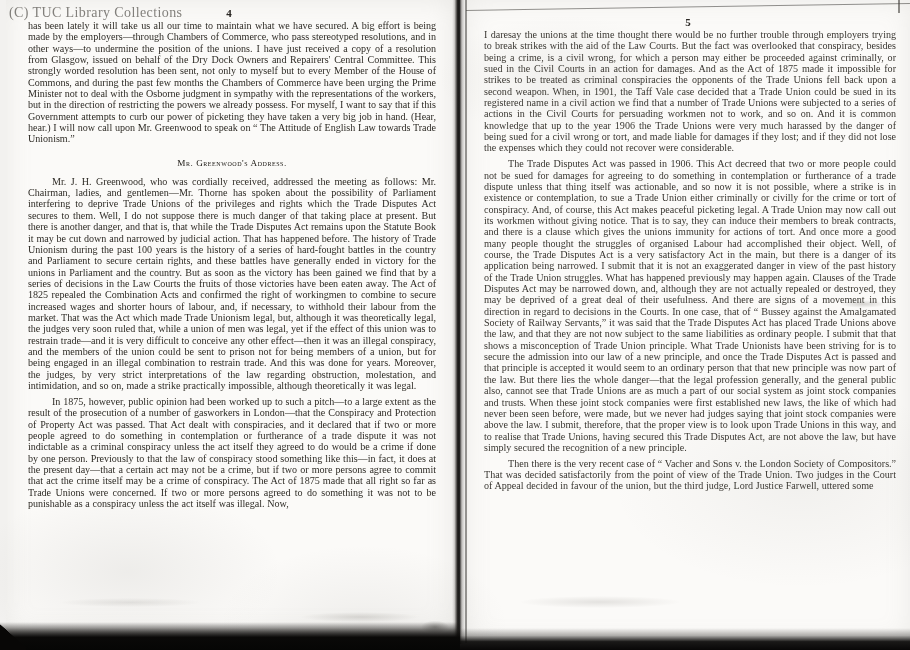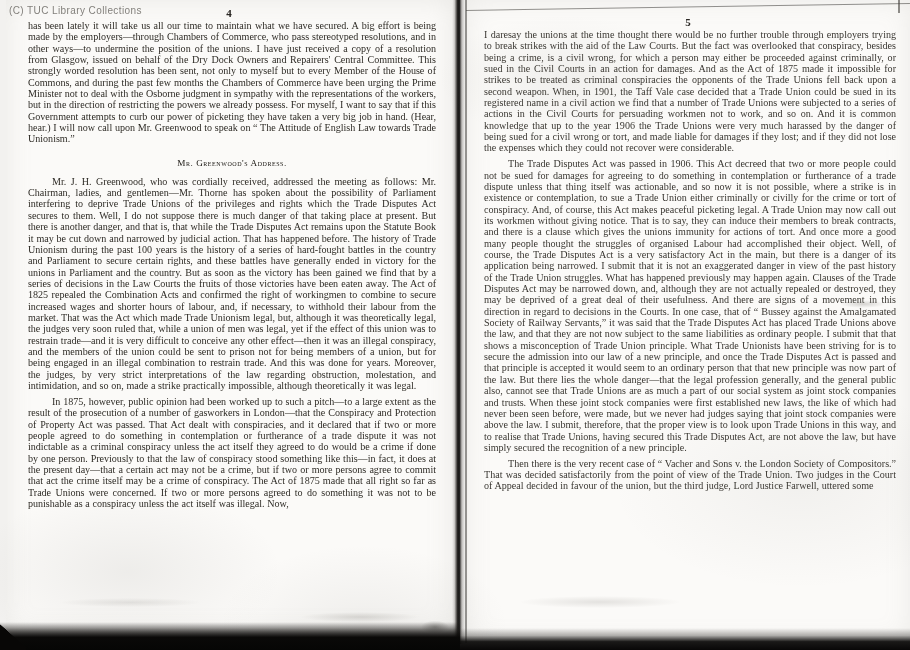--- a/index.html
+++ b/index.html
@@ -140,22 +140,22 @@
     z-index: 9;
     background: linear-gradient(42deg, rgba(8,7,6,1) 46%, rgba(0,0,0,0) 47%);
   }
 
   
   .stamp {
     position: absolute;
     top: 5px;
     left: 9px;
     z-index: 10;
-    font-family: Liberation Sans, sans-serif;
-    font-size: 10px;
+    font-family: Liberation Serif, serif;
+    font-size: 14px;
     letter-spacing: .4px;
     color: rgba(96,93,88,.78);
     white-space: nowrap;
     text-align: right;
   }
 
   
   .page-num {
     text-align: center;
     font-family: "Liberation Serif", serif;

